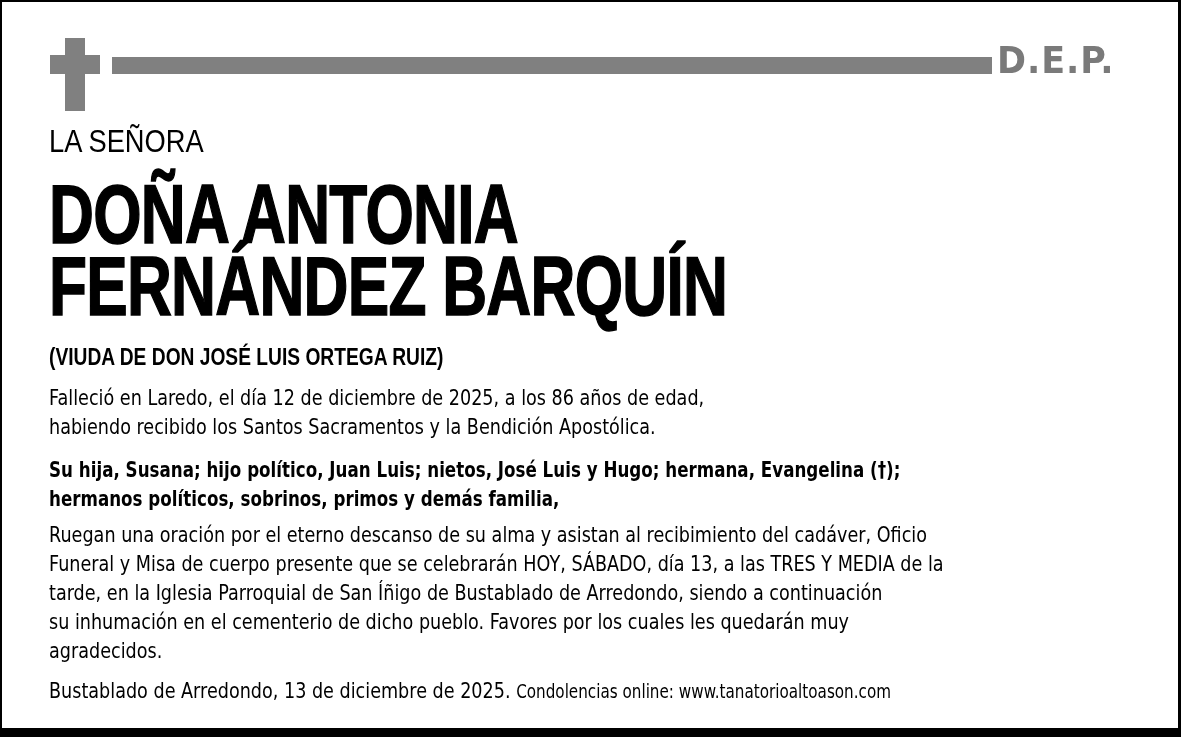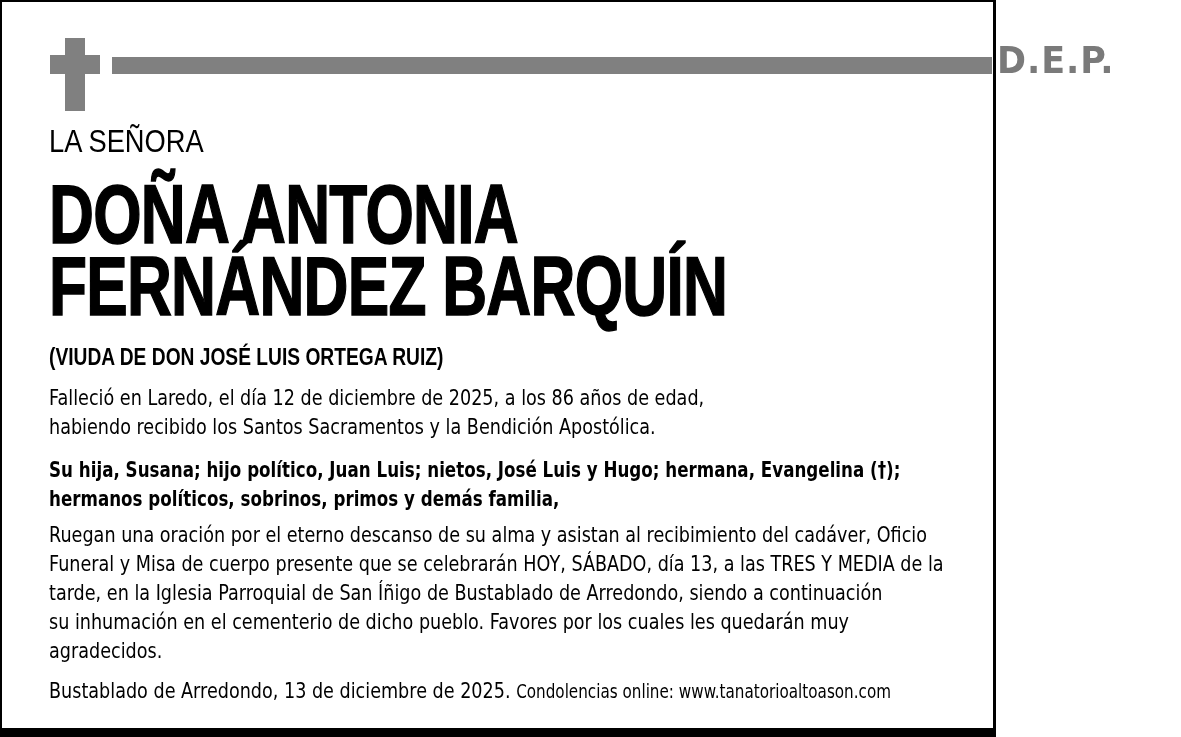--- a/index.html
+++ b/index.html
@@ -1,18 +1,18 @@
 <!DOCTYPE html>
 <html><head>
   <meta charset="utf-8">
   <style>
     html, body { margin: 0; padding: 0; background: #ffffff; }
     body { width: 1181px; height: 737px; position: relative; overflow: hidden; }
     .frame {
-      position: absolute; left: 0; top: 0; width: 996px; height: 737px;
+      position: absolute; left: 0; top: 0; width: 1181px; height: 737px;
       box-sizing: border-box;
       border-top: 2px solid #000; border-left: 2px solid #000; border-right: 3px solid #000;
       border-bottom: 9px solid #000;
       background: #ffffff;
     }
     .cross-v { position: absolute; left: 63px; top: 36px; width: 20px; height: 73px; background: #808080; }
     .cross-h { position: absolute; left: 48px; top: 53px; width: 50px; height: 19px; background: #808080; }
     .rule { position: absolute; left: 110px; top: 55px; width: 880px; height: 17px; background: #808080; }
     .dep {
       position: absolute; left: 995px; top: 36px; font-family: "DejaVu Sans", sans-serif;

